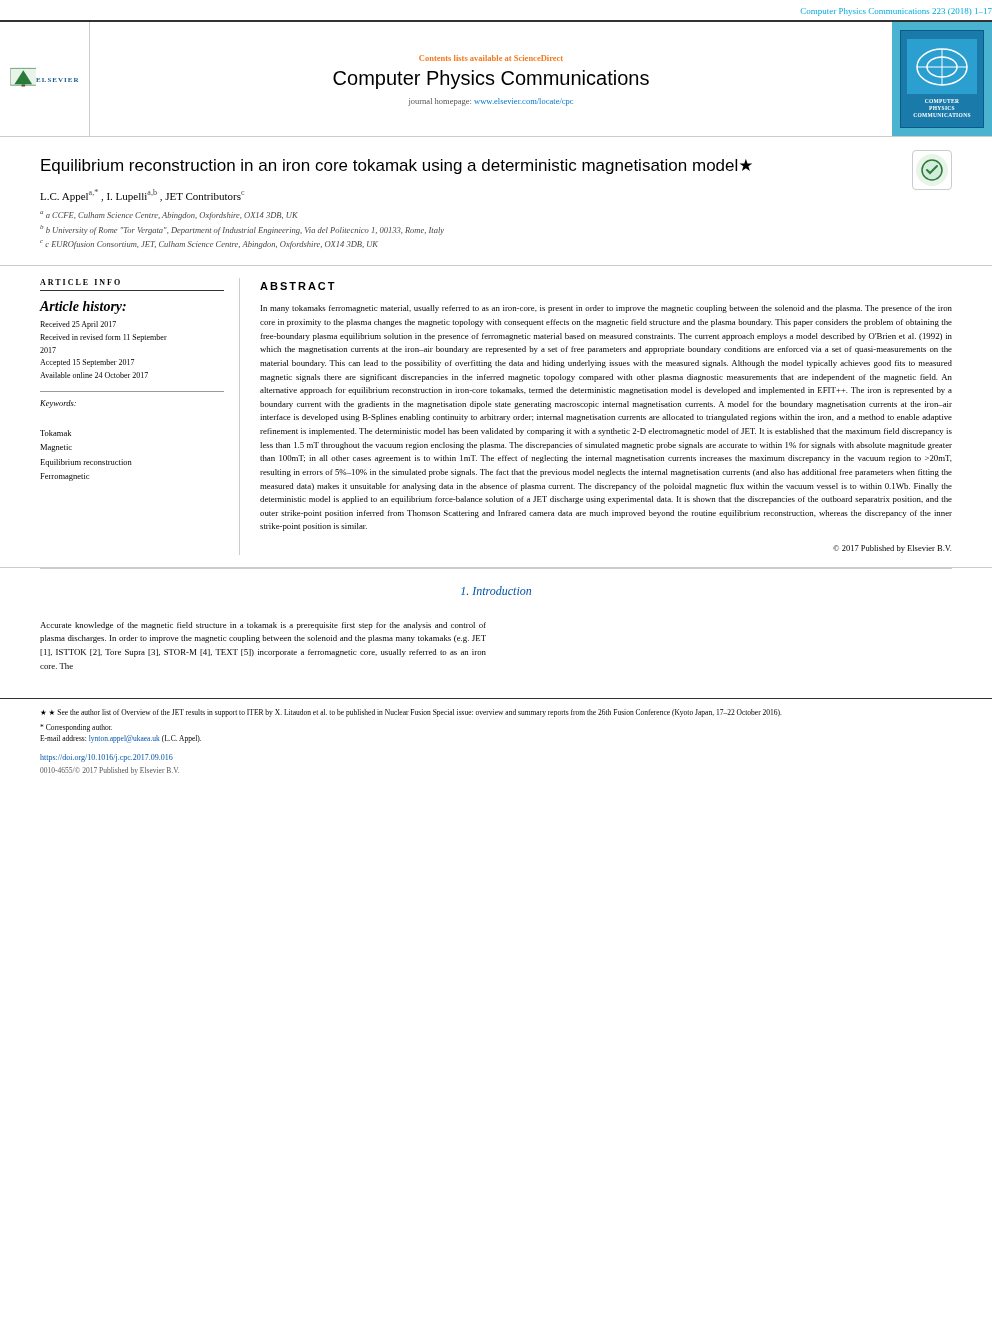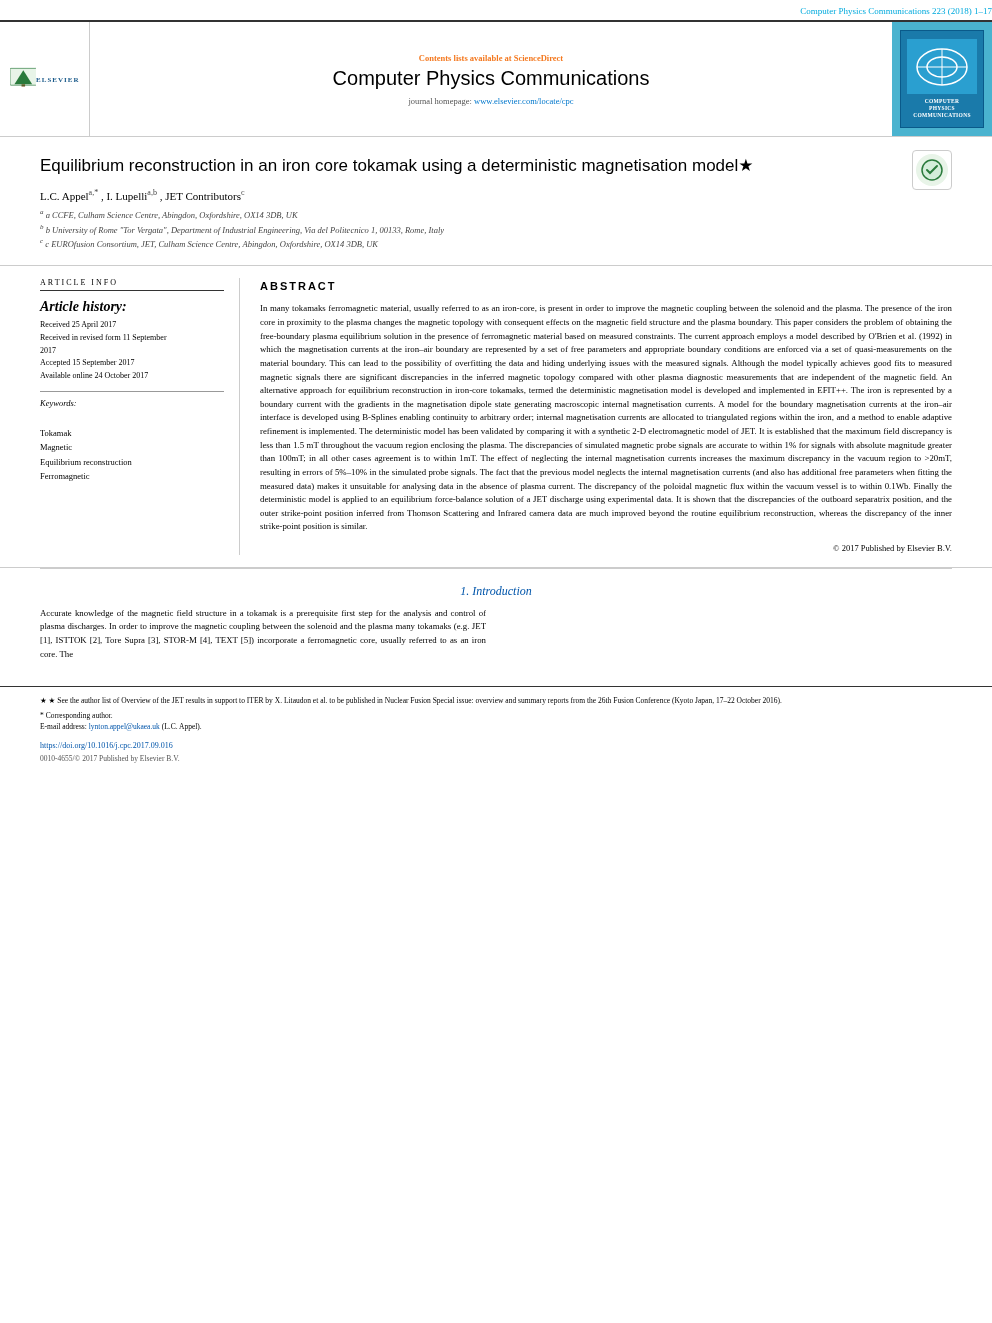--- a/index.html
+++ b/index.html
@@ -138,21 +138,21 @@
       font-size: 8.5px;
     }
     .right-col {
       flex: 1;
       font-size: 8.8px;
       line-height: 1.5;
       text-align: justify;
     }
     .section-heading {
       font-size: 8px;
-      font-weight: normal;
+      font-weight: bold;
       text-transform: uppercase;
       letter-spacing: 2px;
       color: #000;
       margin-bottom: 8px;
       border-bottom: 1px solid #333;
       padding-bottom: 3px;
     }
     .article-info-label {
       font-style: italic;
       font-size: 14px;
@@ -236,21 +236,21 @@
       color: #555;
     }
     .star { color: #000; }
     sup { vertical-align: super; font-size: 7px; }
     .italic { font-style: italic; }
     .blue-heading {
       color: #0055aa;
       font-style: italic;
       font-size: 12px;
       text-align: center;
-      margin-bottom: 8px;
+      margin-bottom: 20px;
     }
   </style>
 </head>
 <body>
 
 <div class="top-link">
   <a>Computer Physics Communications 223 (2018) 1–17</a>
 </div>
 
 <div class="journal-header">

